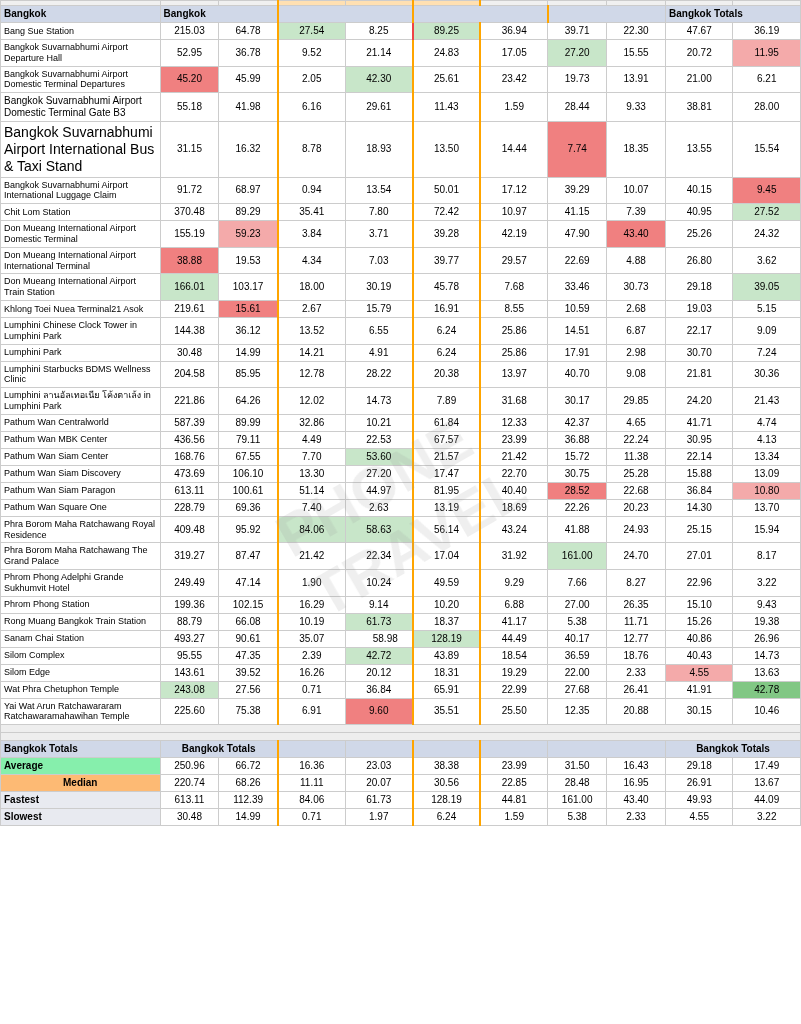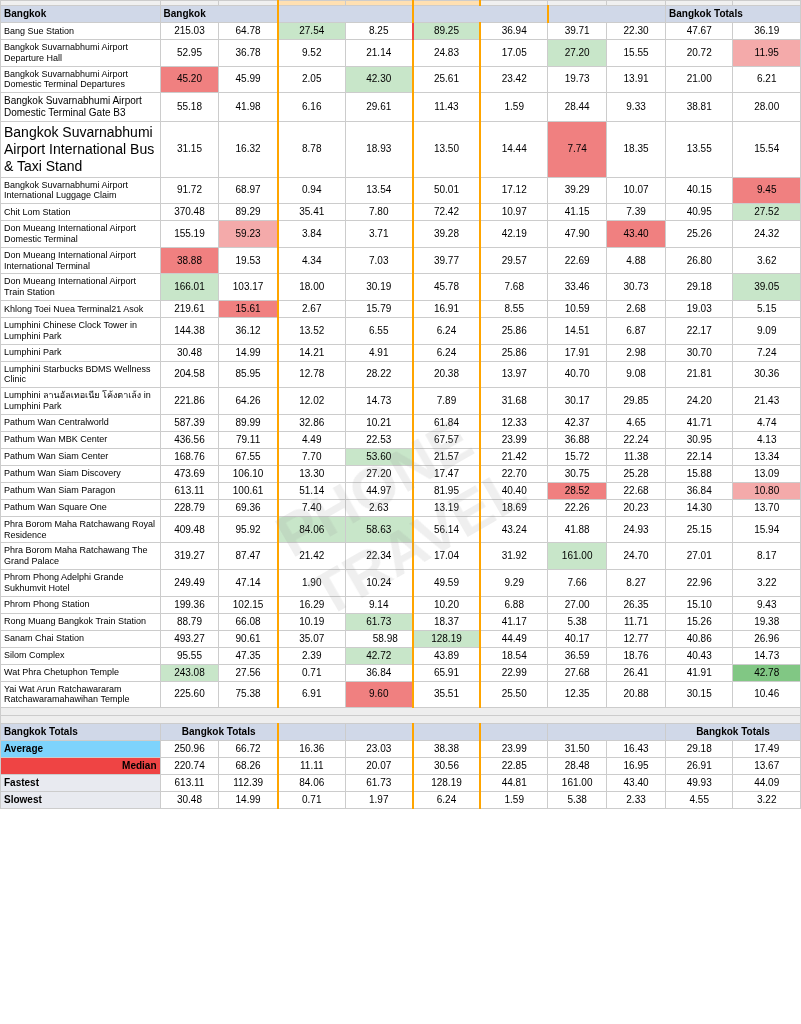--- a/index.html
+++ b/index.html
@@ -458,20 +458,33 @@
           <td style="border-left: 2px solid orange;">2.39</td>
           <td class="bg-light-green" style="border-right: 2px solid orange;">42.72</td>
           <td style="border-left: 2px solid orange; border-right: 2px solid orange;">43.89</td>
           <td>18.54</td>
           <td>36.59</td>
           <td>18.76</td>
           <td>40.43</td>
           <td>14.73</td>
         </tr>
         <tr>
+          <td style="text-align: left; font-size: 9px;">Silom Edge</td>
+          <td>143.61</td>
+          <td>39.52</td>
+          <td style="border-left: 2px solid orange;">16.26</td>
+          <td style="border-right: 2px solid orange;">20.12</td>
+          <td style="border-left: 2px solid orange; border-right: 2px solid orange;">18.31</td>
+          <td>19.29</td>
+          <td>22.00</td>
+          <td>2.33</td>
+          <td class="bg-light-red">4.55</td>
+          <td>13.63</td>
+        </tr>
+        <tr>
           <td style="text-align: left; font-size: 9px;">Wat Phra Chetuphon Temple</td>
           <td class="bg-light-green">243.08</td>
           <td>27.56</td>
           <td style="border-left: 2px solid orange;">0.71</td>
           <td style="border-right: 2px solid orange;">36.84</td>
           <td style="border-left: 2px solid orange; border-right: 2px solid orange;">65.91</td>
           <td>22.99</td>
           <td>27.68</td>
           <td>26.41</td>
           <td>41.91</td>
@@ -507,34 +520,34 @@
         <td class="totals-row" style="border-right:2px solid orange;"></td>
         <td class="totals-row" style="border-left:2px solid orange; border-right:2px solid orange;"></td>
         <td class="totals-row"></td>
         <td class="totals-row" colspan="2"></td>
         <td class="totals-row" colspan="2">Bangkok Totals</td>
       </tr>
     </tbody>
     <tbody id="stats-body">
 
     <tr class="stats-section">
-          <td style="text-align: left; font-weight: bold; background: #7dd3fc;">Average</td>
+          <td style="text-align: left; font-weight: bold; background: #86efac;">Average</td>
           <td>250.96</td>
           <td>66.72</td>
           <td style="border-left: 2px solid orange;">16.36</td>
           <td style="border-right: 2px solid orange;">23.03</td>
           <td style="border-left: 2px solid orange; border-right: 2px solid orange;">38.38</td>
           <td>23.99</td>
           <td>31.50</td>
           <td>16.43</td>
           <td>29.18</td>
           <td>17.49</td>
         </tr>
         <tr class="stats-section">
-          <td style="text-align: right; font-weight: bold; background: #ef4444;">Median</td>
+          <td style="text-align: center; font-weight: bold; background: #fdba74;">Median</td>
           <td>220.74</td>
           <td>68.26</td>
           <td style="border-left: 2px solid orange;">11.11</td>
           <td style="border-right: 2px solid orange;">20.07</td>
           <td style="border-left: 2px solid orange; border-right: 2px solid orange;">30.56</td>
           <td>22.85</td>
           <td>28.48</td>
           <td>16.95</td>
           <td>26.91</td>
           <td>13.67</td>

